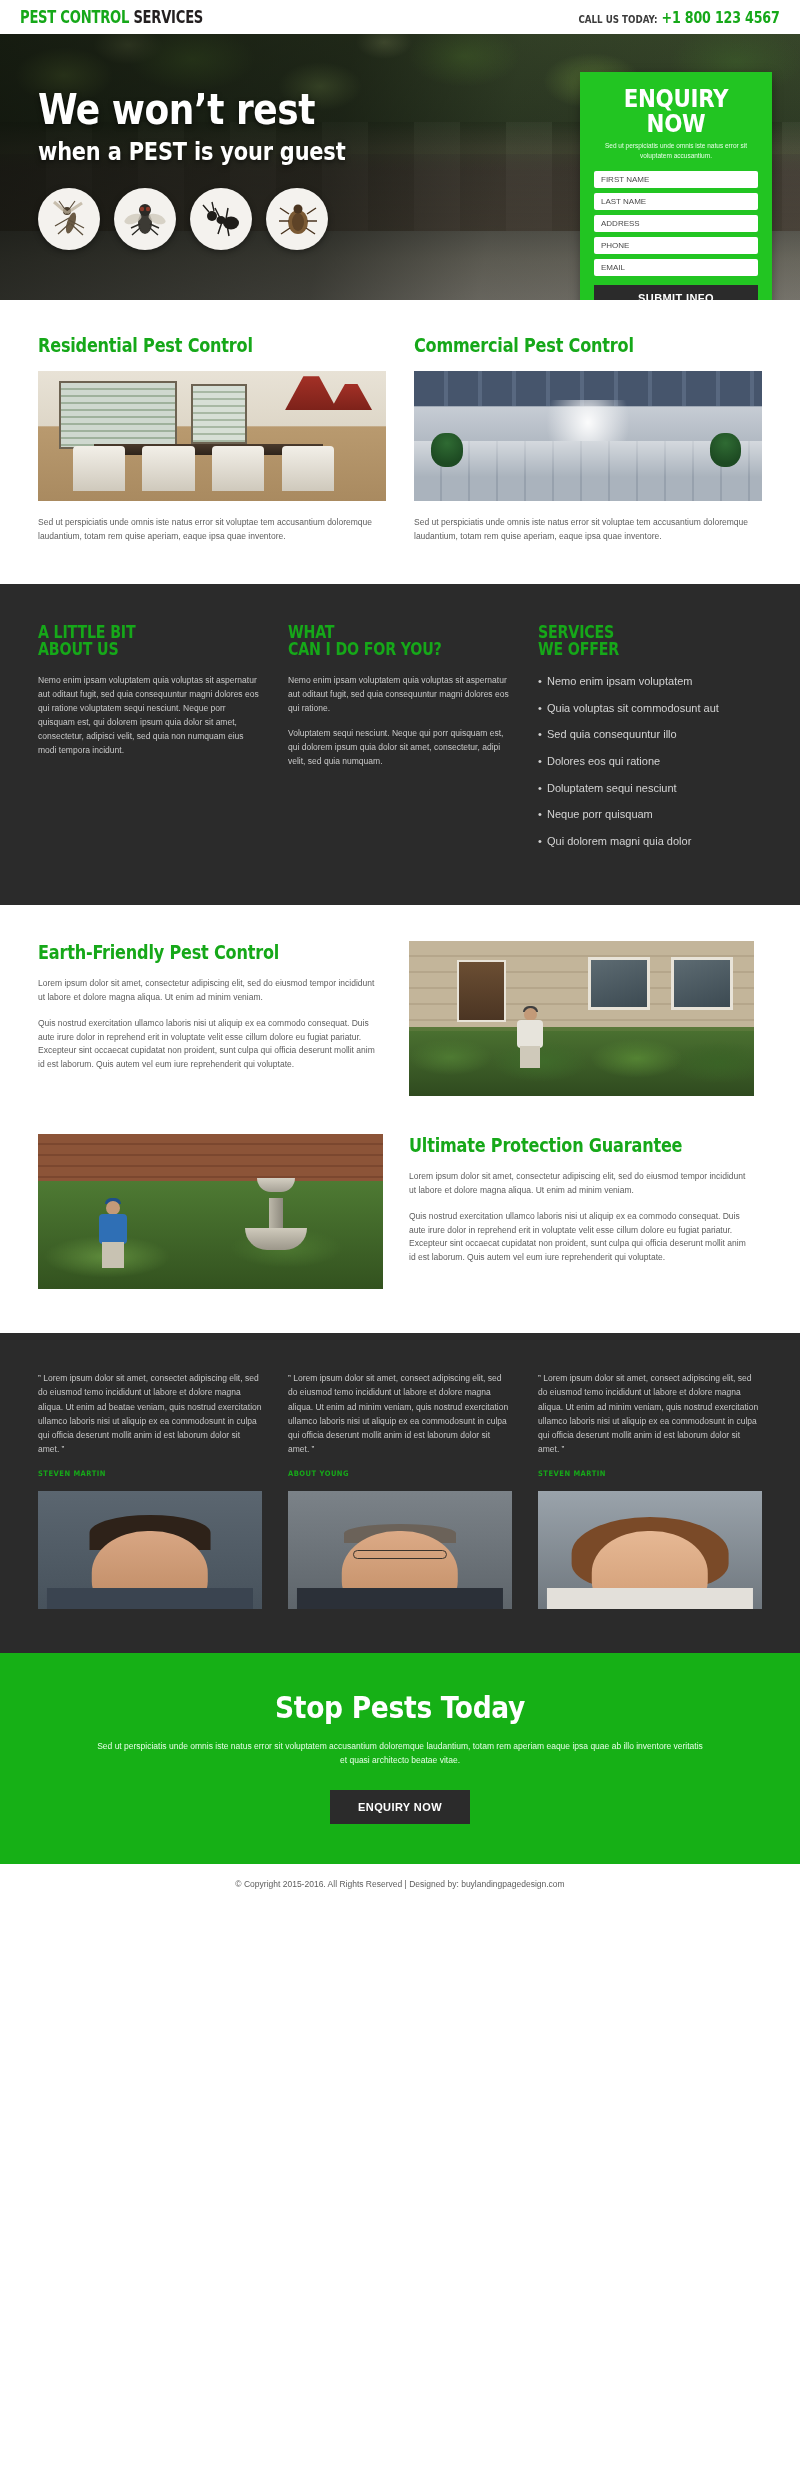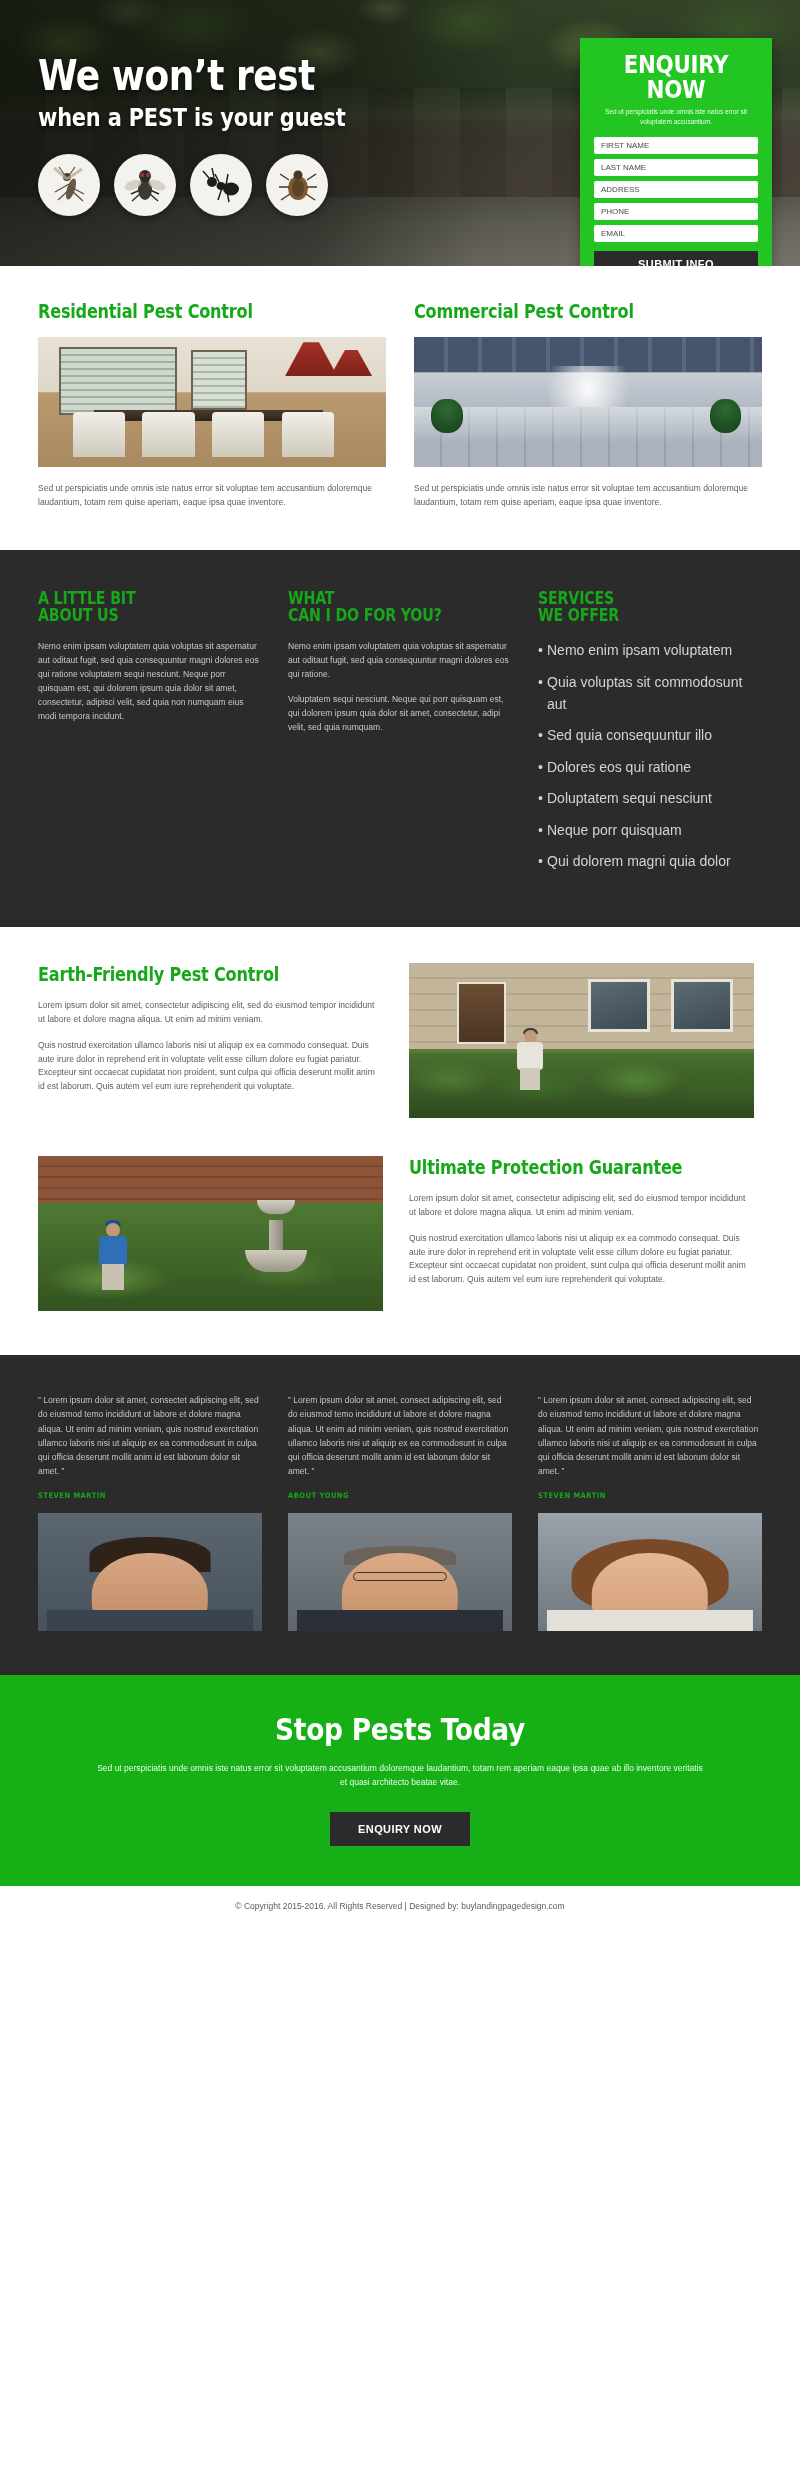--- a/index.html
+++ b/index.html
@@ -229,21 +229,21 @@
   
   .dark3 { background: #2b2b2b; padding: 40px 38px 46px 38px; display: flex; gap: 26px; }
   .d3col { width: 228px; }
   .d3-title {
     font-family: "DejaVu Sans Condensed", "Liberation Sans Narrow", "Liberation Sans", sans-serif;
     color: #16a819; font-weight: bold; font-size: 17px;
     line-height: 1.05; margin-bottom: 14px; letter-spacing: -0.2px;
     transform: scaleX(0.93); transform-origin: left center;
   }
   .d3-p { color: #c9c9c9; font-size: 8.5px; line-height: 1.65; margin-bottom: 11px; }
-  .d3-li { color: #d3d3d3; font-size: 14px; line-height: 1.6; margin-bottom: 9px; padding-left: 9px; position: relative; }
+  .d3-li { color: #d3d3d3; font-size: 11px; line-height: 1.6; margin-bottom: 9px; padding-left: 9px; position: relative; }
   .d3-li::before { content: "\2022"; position: absolute; left: 0; top: 0; color: #d3d3d3; }
 
   
   .feature { background: #fff; padding: 36px 46px 0 38px; display: flex; gap: 26px; align-items: flex-start; }
   .feature.second { padding-top: 38px; padding-bottom: 44px; }
   .ft-txt { width: 350px; }
   .ft-title {
     font-family: "DejaVu Sans Condensed", "Liberation Sans Narrow", "Liberation Sans", sans-serif;
     color: #16a819; font-weight: bold; font-size: 19px; letter-spacing: -0.2px;
     margin-bottom: 14px; transform: scaleX(0.94); transform-origin: left center;
@@ -359,20 +359,24 @@
 
   
   .footer { background: #ffffff; padding: 15px 0 16px 0; text-align: center; }
   .footer-text { font-size: 8.5px; color: #5d5d5d; }
 </style>
 </head>
 <body>
 
 <div class="page">
 
+  <div class="topbar">
+    <div class="logo"><span class="g">PEST CONTROL</span><span class="d"> SERVICES</span></div>
+    <div class="callus"><span class="lbl">CALL US TODAY:</span> <span class="num">+1 800 123 4567</span></div>
+  </div>
 
   <div class="hero">
     <div class="hero-bg">
       <div class="hero-sky"></div>
       <div class="hero-foliage"></div>
       <div class="hero-house"></div>
       <div class="hero-ground"></div>
       <div class="hero-shade"></div>
     </div>
 
@@ -532,21 +536,21 @@
     </div>
     <div class="ft-txt">
       <div class="ft-title">Ultimate Protection Guarantee</div>
       <div class="ft-p">Lorem ipsum dolor sit amet, consectetur adipiscing elit, sed do eiusmod tempor incididunt ut labore et dolore magna aliqua. Ut enim ad minim veniam.</div>
       <div class="ft-p">Quis nostrud exercitation ullamco laboris nisi ut aliquip ex ea commodo consequat. Duis aute irure dolor in reprehend erit in voluptate velit esse cillum dolore eu fugiat pariatur. Excepteur sint occaecat cupidatat non proident, sunt culpa qui officia deserunt mollit anim id est laborum.  Quis autem vel eum iure reprehenderit qui voluptate.</div>
     </div>
   </div>
 
   <div class="testi">
     <div class="tcol">
-      <div class="t-quote">” Lorem ipsum dolor sit amet, consectet adipiscing elit, sed do eiusmod temo incididunt ut labore et dolore magna aliqua. Ut enim ad minim veniam, quis nostrud exercitation ullamco laboris nisi ut aliquip ex ea commodosunt in culpa qui officia deserunt mollit anim id est laborum dolor sit amet. ”</div>
+      <div class="t-quote">” Lorem ipsum dolor sit amet, consectet adipiscing elit, sed do eiusmod temo incididunt ut labore et dolore magna aliqua. Ut enim ad beatae veniam, quis nostrud exercitation ullamco laboris nisi ut aliquip ex ea commodosunt in culpa qui officia deserunt mollit anim id est laborum dolor sit amet. ”</div>
       <div class="t-name">STEVEN MARTIN</div>
       <div class="t-photo ph1">
         <div class="hair"></div>
           <div class="face"></div>
           <div class="body"></div>
       </div>
     </div>
     <div class="tcol">
       <div class="t-quote">” Lorem ipsum dolor sit amet, consect adipiscing elit, sed do eiusmod temo incididunt ut labore et dolore magna aliqua. Ut enim ad minim veniam, quis nostrud exercitation ullamco laboris nisi ut aliquip ex ea commodosunt in culpa qui officia deserunt mollit anim id est laborum dolor sit amet. ”</div>
       <div class="t-name">ABOUT YOUNG</div>

